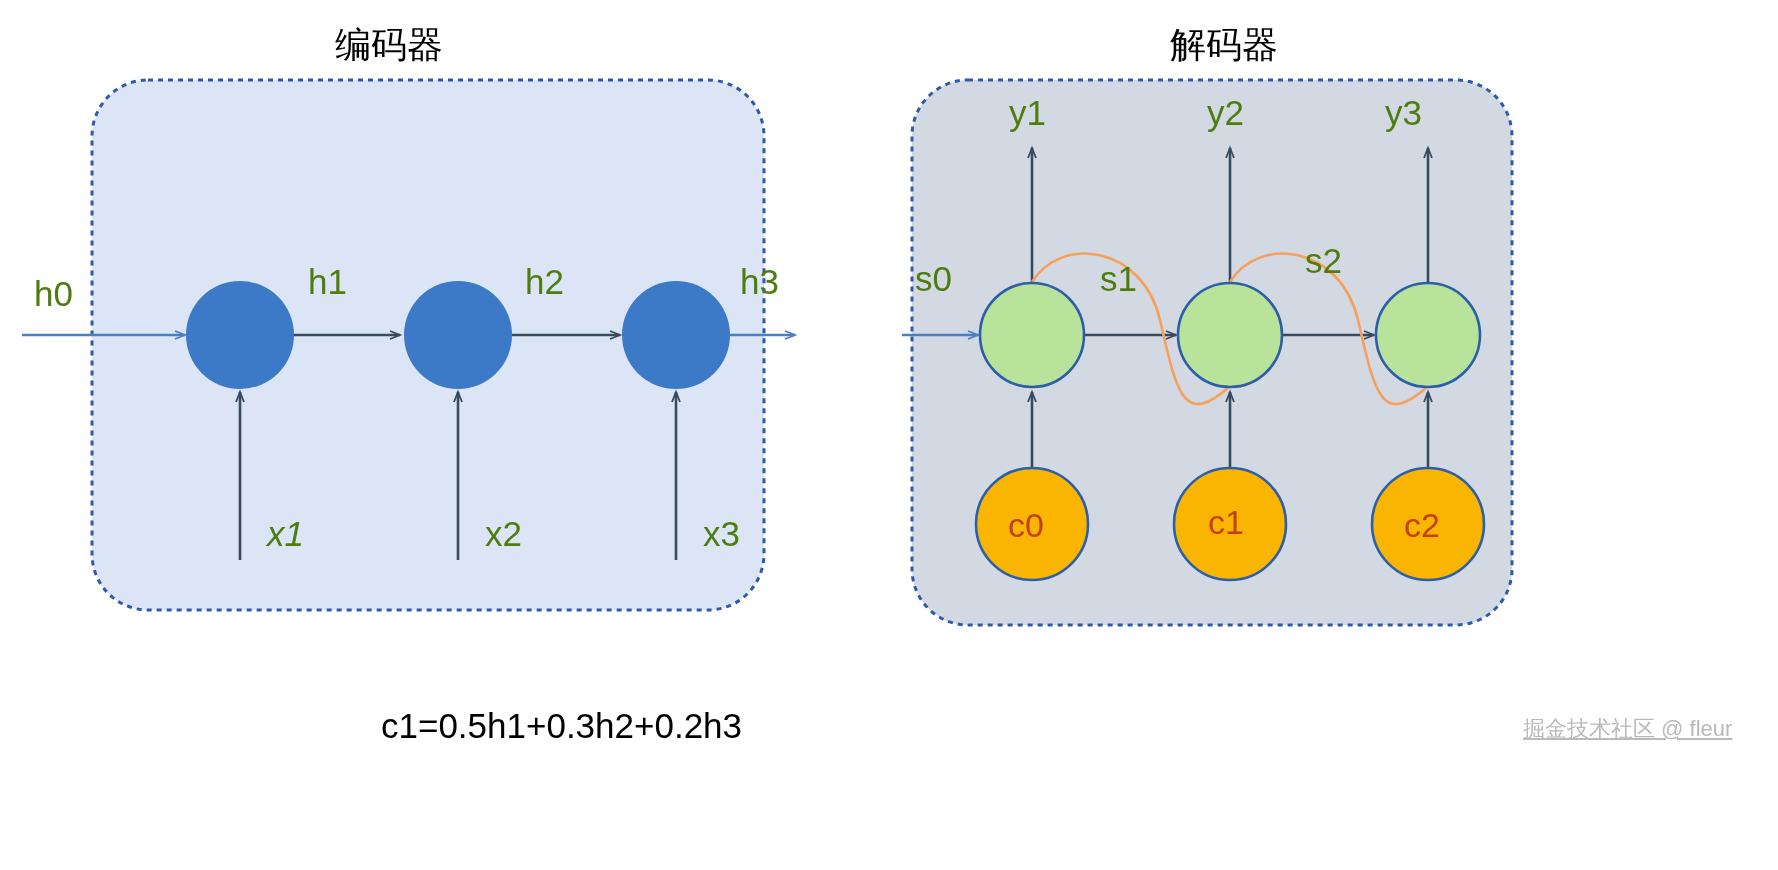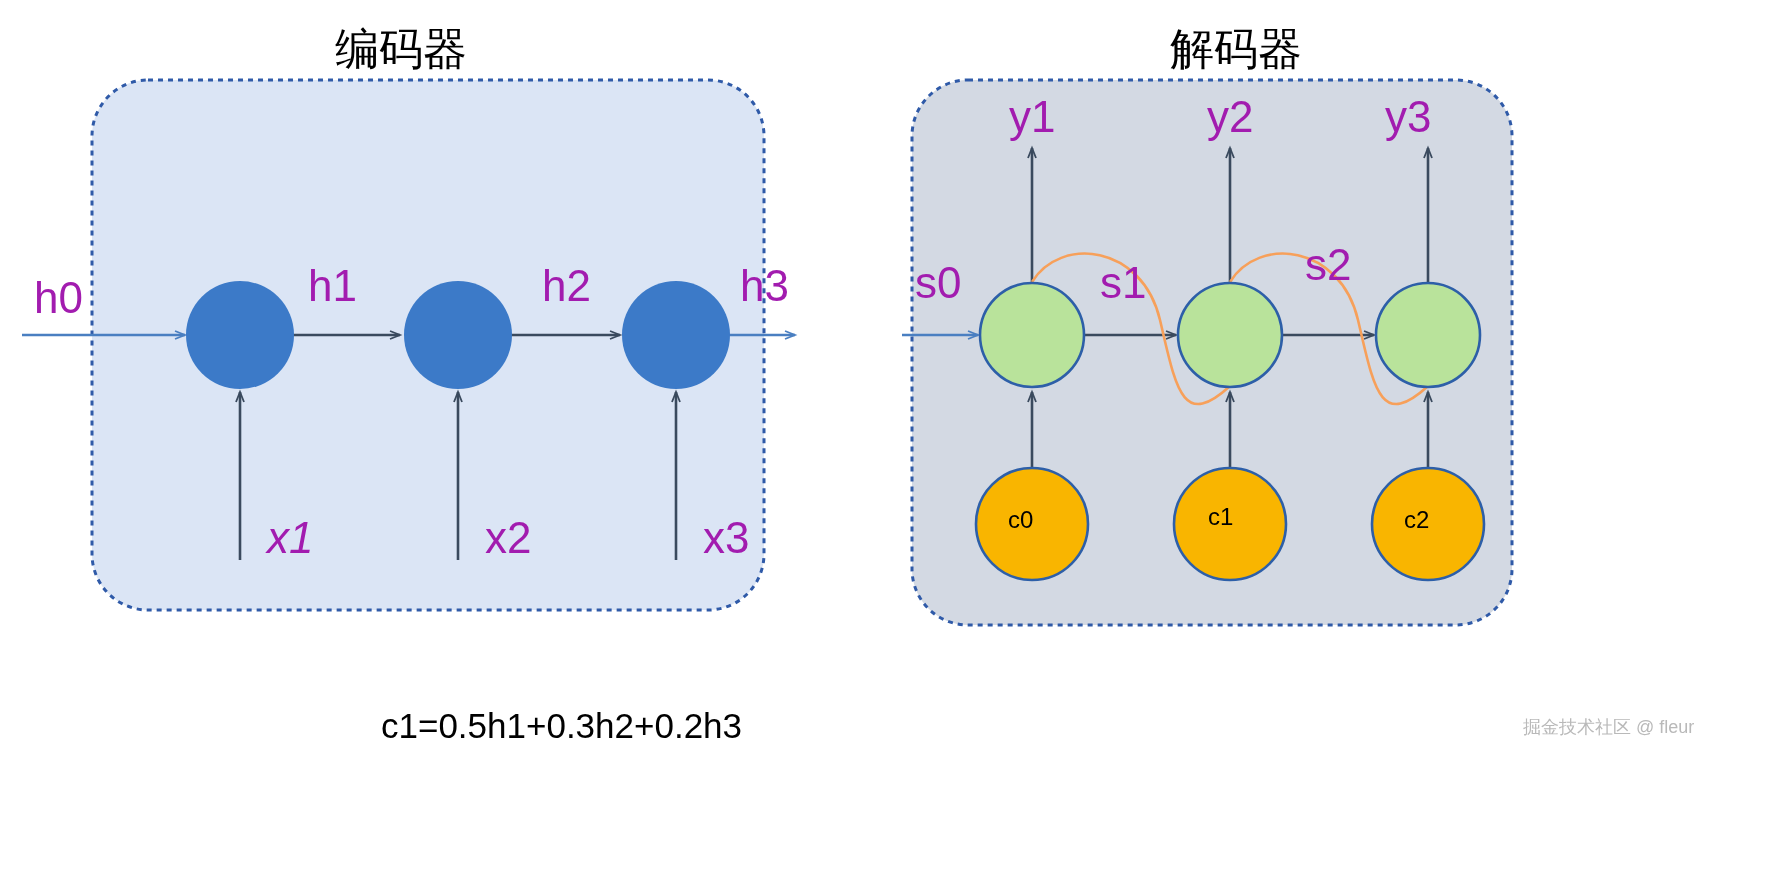--- a/index.html
+++ b/index.html
@@ -26,40 +26,42 @@
     left: 0; top: 0;
     width: 1778px;
     height: 870px;
   }
   .txt {
     position: absolute;
     white-space: pre;
     line-height: 1;
   }
   .title-cn {
-    font-size: 44px;
+    font-size: 36px;
     font-weight: 400;
     color: #000;
+    font-family: Liberation Serif, serif;
   }
   .lbl {
-    font-size: 44px;
-    color: #a21caf;
+    font-size: 35px;
+    color: #4d7c0f;
   }
   .formula {
     font-size: 35px;
     color: #000;
     letter-spacing: 0px;
   }
   .node-lbl {
-    font-size: 24px;
-    color: #000000;
+    font-size: 34px;
+    color: #c2410c;
   }
   .watermark {
-    font-size: 18px;
+    font-size: 22px;
     color: #b9b9b9;
+    text-decoration: underline;
   }
 </style>
 </head>
 <body>
 
 <div id="stage">
 
   <svg class="layer" viewBox="0 0 1778 870">
     <defs>
       <marker id="arrDark" markerWidth="14" markerHeight="14" refX="11" refY="5" orient="auto" markerUnits="userSpaceOnUse">
@@ -111,21 +113,21 @@
     <circle cx="1032" cy="524" r="56" fill="#f9b500" stroke="#2d5fa8" stroke-width="2.6"></circle>
     <circle cx="1230" cy="524" r="56" fill="#f9b500" stroke="#2d5fa8" stroke-width="2.6"></circle>
     <circle cx="1428" cy="524" r="56" fill="#f9b500" stroke="#2d5fa8" stroke-width="2.6"></circle>
   </svg>
 
   <div class="txt title-cn" style="left:335px; top:27px;">编码器</div>
   <div class="txt title-cn" style="left:1170px; top:27px;">解码器</div>
 
   <div class="txt lbl" style="left:34px; top:276px;">h0</div>
   <div class="txt lbl" style="left:308px; top:264px;">h1</div>
-  <div class="txt lbl" style="left:542px; top:264px;text-align:center;">h2</div>
+  <div class="txt lbl" style="left:525px; top:264px;text-align:center;">h2</div>
   <div class="txt lbl" style="left:740px; top:264px;">h3</div>
 
   <div class="txt lbl" style="left:267px; top:516px;font-style:italic;">x1</div>
   <div class="txt lbl" style="left:485px; top:516px;">x2</div>
   <div class="txt lbl" style="left:703px; top:516px;">x3</div>
 
   <div class="txt lbl" style="left:915px; top:261px;">s0</div>
   <div class="txt lbl" style="left:1100px; top:261px;">s1</div>
   <div class="txt lbl" style="left:1305px; top:243px;">s2</div>
 

